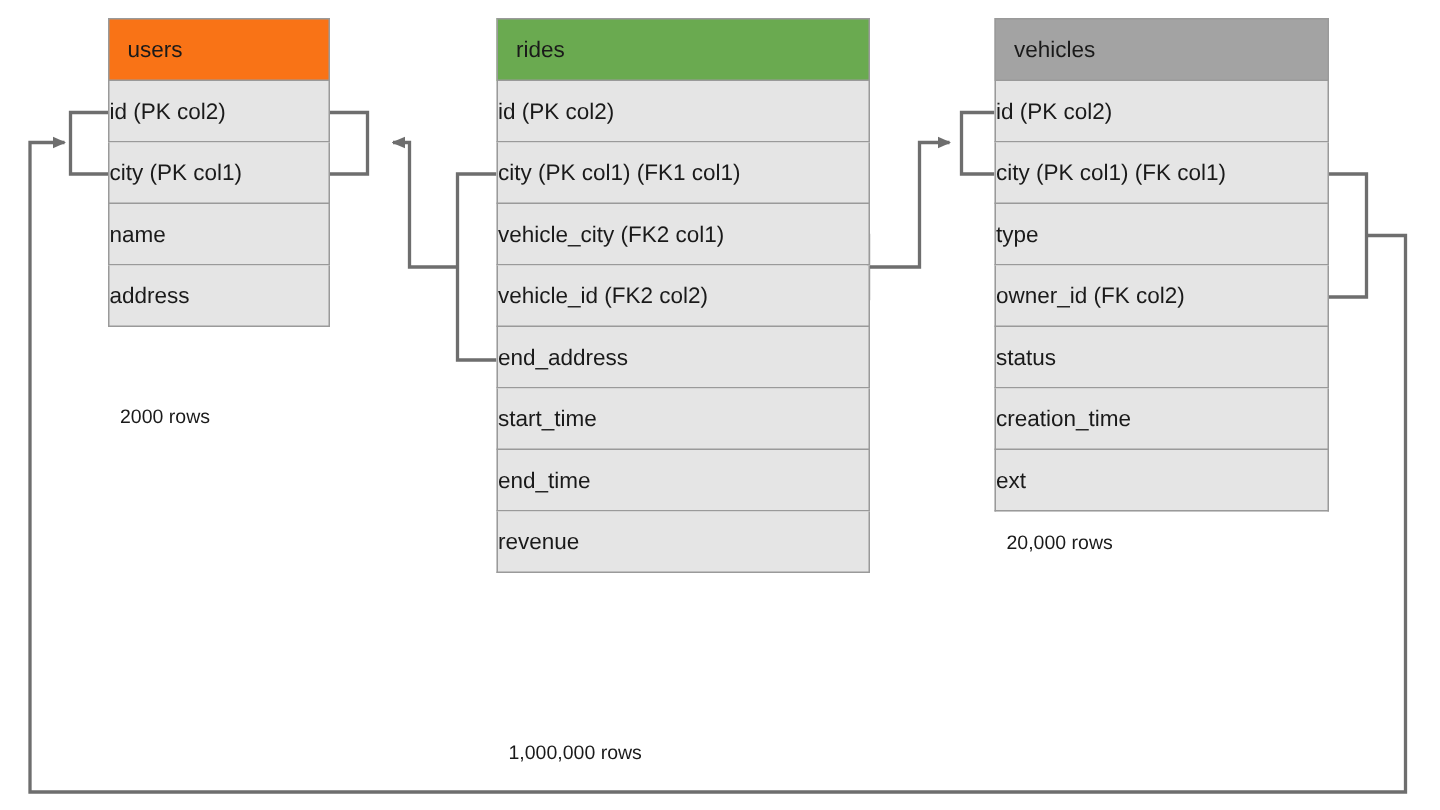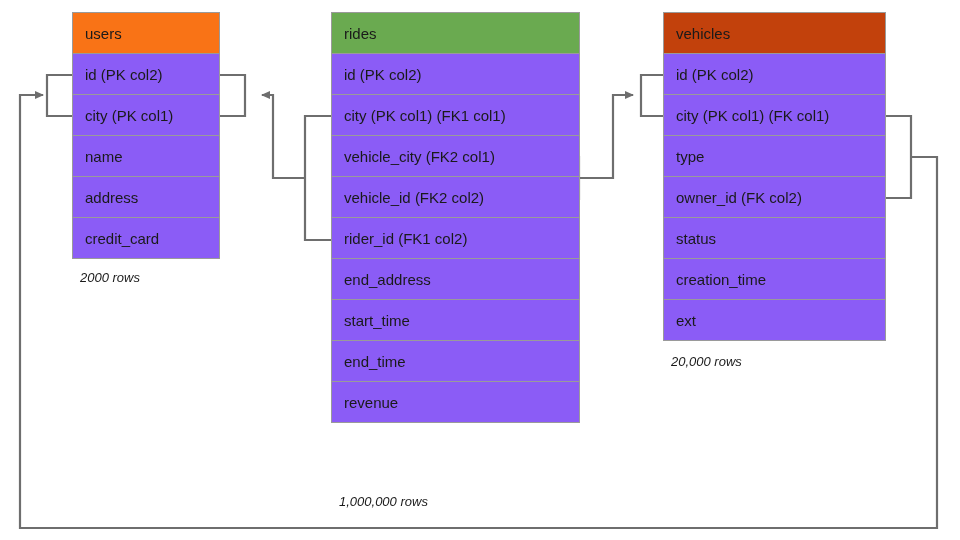--- a/index.html
+++ b/index.html
@@ -13,26 +13,26 @@
 
   .table-box{position:absolute;box-sizing:border-box;}
   .t-header{
     box-sizing:border-box;height:42px;line-height:42px;
     border:1px solid #9a9a9a;
     font-size:15px;color:#1a1a1a;padding-left:12px;
     overflow:hidden;white-space:nowrap;
   }
   .t-row{
     box-sizing:border-box;height:41px;line-height:41px;
-    background:#8b5cf6;border:1px solid #9a9a9a;border-top:none;
-    font-size:15px;color:#1a1a1a;padding-left:12px;
+    background:#e5e5e5;border:1px solid #9a9a9a;border-top:none;
+    font-size:15px;color:#1a1a1a;
     overflow:hidden;white-space:nowrap;
   }
   .rowcount{
-    position:absolute;font-size:13px;color:#1a1a1a;white-space:nowrap;font-style:italic;
+    position:absolute;font-size:13px;color:#1a1a1a;white-space:nowrap;
   }
 </style>
 </head>
 <body>
 
 <div id="canvas">
 
   <svg class="links" viewBox="0 0 960 540">
     <defs>
       <marker id="arrow" markerWidth="9" markerHeight="9" refX="8" refY="4.5" orient="auto" markerUnits="userSpaceOnUse">
@@ -61,40 +61,38 @@
       <path d="M911,157 L937,157 L937,528 L20,528 L20,95 L43,95" marker-end="url(#arrow)"></path>
     </g>
   </svg>
 
   <div class="table-box" style="left:72px;top:12px;width:148px;">
     <div class="t-header" style="background:#f97316;">users</div>
     <div class="t-row">id (PK col2)</div>
     <div class="t-row">city (PK col1)</div>
     <div class="t-row">name</div>
     <div class="t-row">address</div>
-    <div class="t-row">credit_card</div>
   </div>
   <div class="rowcount" style="left:80px;top:270px;">2000 rows</div>
 
   <div class="table-box" style="left:331px;top:12px;width:249px;">
     <div class="t-header" style="background:#6AAA50;">rides</div>
     <div class="t-row">id (PK col2)</div>
     <div class="t-row">city (PK col1) (FK1 col1)</div>
     <div class="t-row">vehicle_city (FK2 col1)</div>
     <div class="t-row">vehicle_id (FK2 col2)</div>
-    <div class="t-row">rider_id (FK1 col2)</div>
     <div class="t-row">end_address</div>
     <div class="t-row">start_time</div>
     <div class="t-row">end_time</div>
     <div class="t-row">revenue</div>
   </div>
   <div class="rowcount" style="left:339px;top:478px;margin-top:16px;">1,000,000 rows</div>
 
   <div class="table-box" style="left:663px;top:12px;width:223px;">
-    <div class="t-header" style="background:#c2410c;">vehicles</div>
+    <div class="t-header" style="background:#a3a3a3;">vehicles</div>
     <div class="t-row">id (PK col2)</div>
     <div class="t-row">city (PK col1) (FK col1)</div>
     <div class="t-row">type</div>
     <div class="t-row">owner_id (FK col2)</div>
     <div class="t-row">status</div>
     <div class="t-row">creation_time</div>
     <div class="t-row">ext</div>
   </div>
   <div class="rowcount" style="left:671px;top:354px;">20,000 rows</div>
 

